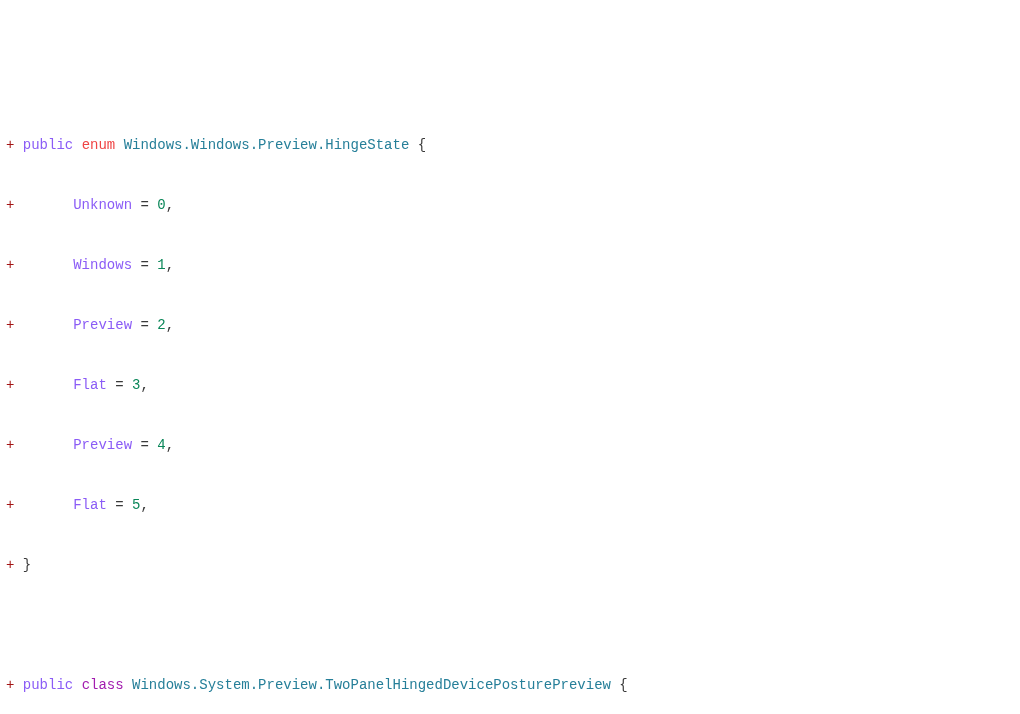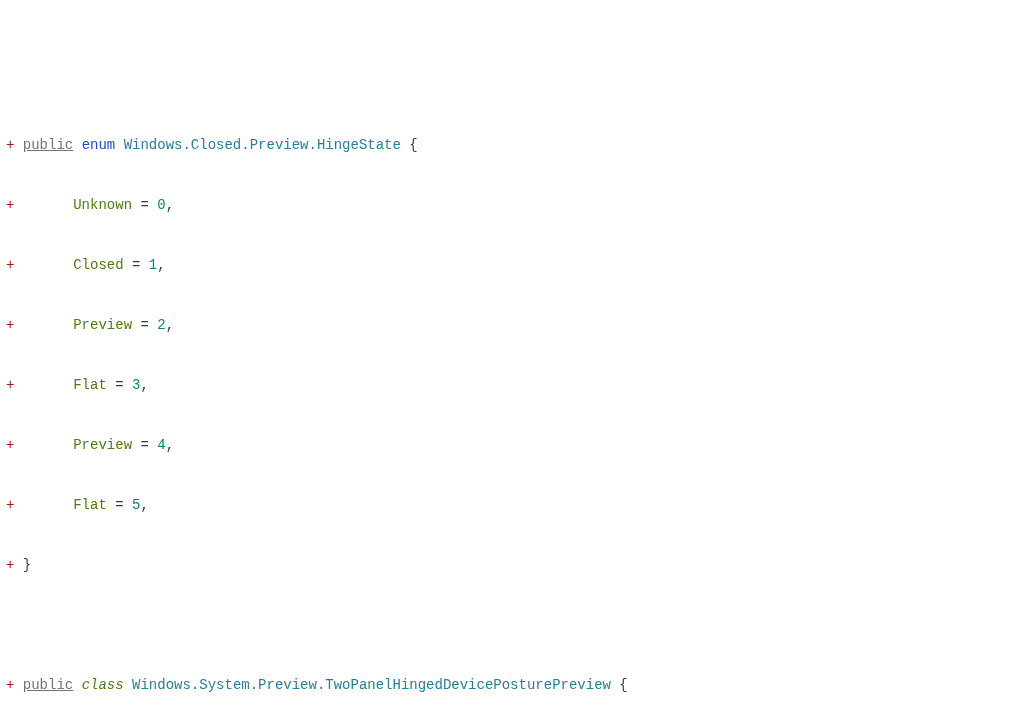--- a/index.html
+++ b/index.html
@@ -10,36 +10,36 @@
       line-height: 30px;
       color: #000;
       background: #fff;
       white-space: pre;
       overflow-x: hidden;
     }
     .line {
       display: block;
     }
     .plus { color: #a31515; }
-    .kw-public { color: #737373; text-decoration: underline; }
-    .kw-enum { color: #1d4ed8; }
-    .kw-class { color: #4d7c0f; font-style: italic; }
+    .kw-public { color: #8b5cf6; }
+    .kw-enum { color: #ef4444; }
+    .kw-class { color: #a21caf; }
     .ns { color: #267f99; }
-    .type { color: #4d7c0f; }
+    .type { color: #8b5cf6; }
     .punct { color: #393939; }
     .num { color: #098658; }
   </style>
 </head>
 <body>
 
 
 
-<span class="line"><span class="plus">+ </span><span class="kw-public">public</span><span> </span><span class="kw-enum">enum</span><span> </span><span class="ns">Windows.Closed.Preview.HingeState</span><span> </span><span class="punct">{</span></span>
+<span class="line"><span class="plus">+ </span><span class="kw-public">public</span><span> </span><span class="kw-enum">enum</span><span> </span><span class="ns">Windows.Windows.Preview.HingeState</span><span> </span><span class="punct">{</span></span>
 <span class="line"><span class="plus">+</span><span>       </span><span class="type">Unknown</span><span class="punct"> = </span><span class="num">0</span><span class="punct">,</span></span>
-<span class="line"><span class="plus">+</span><span>       </span><span class="type">Closed</span><span class="punct"> = </span><span class="num">1</span><span class="punct">,</span></span>
+<span class="line"><span class="plus">+</span><span>       </span><span class="type">Windows</span><span class="punct"> = </span><span class="num">1</span><span class="punct">,</span></span>
 <span class="line"><span class="plus">+</span><span>       </span><span class="type">Preview</span><span class="punct"> = </span><span class="num">2</span><span class="punct">,</span></span>
 <span class="line"><span class="plus">+</span><span>       </span><span class="type">Flat</span><span class="punct"> = </span><span class="num">3</span><span class="punct">,</span></span>
 <span class="line"><span class="plus">+</span><span>       </span><span class="type">Preview</span><span class="punct"> = </span><span class="num">4</span><span class="punct">,</span></span>
 <span class="line"><span class="plus">+</span><span>       </span><span class="type">Flat</span><span class="punct"> = </span><span class="num">5</span><span class="punct">,</span></span>
 <span class="line"><span class="plus">+ </span><span class="punct">}</span></span>
 <span class="line"> </span>
 <span class="line"><span class="plus">+ </span><span class="kw-public">public</span><span> </span><span class="kw-class">class</span><span> </span><span class="ns">Windows.System.Preview.TwoPanelHingedDevicePosturePreview</span><span> </span><span class="punct">{</span></span>
 
 
 

